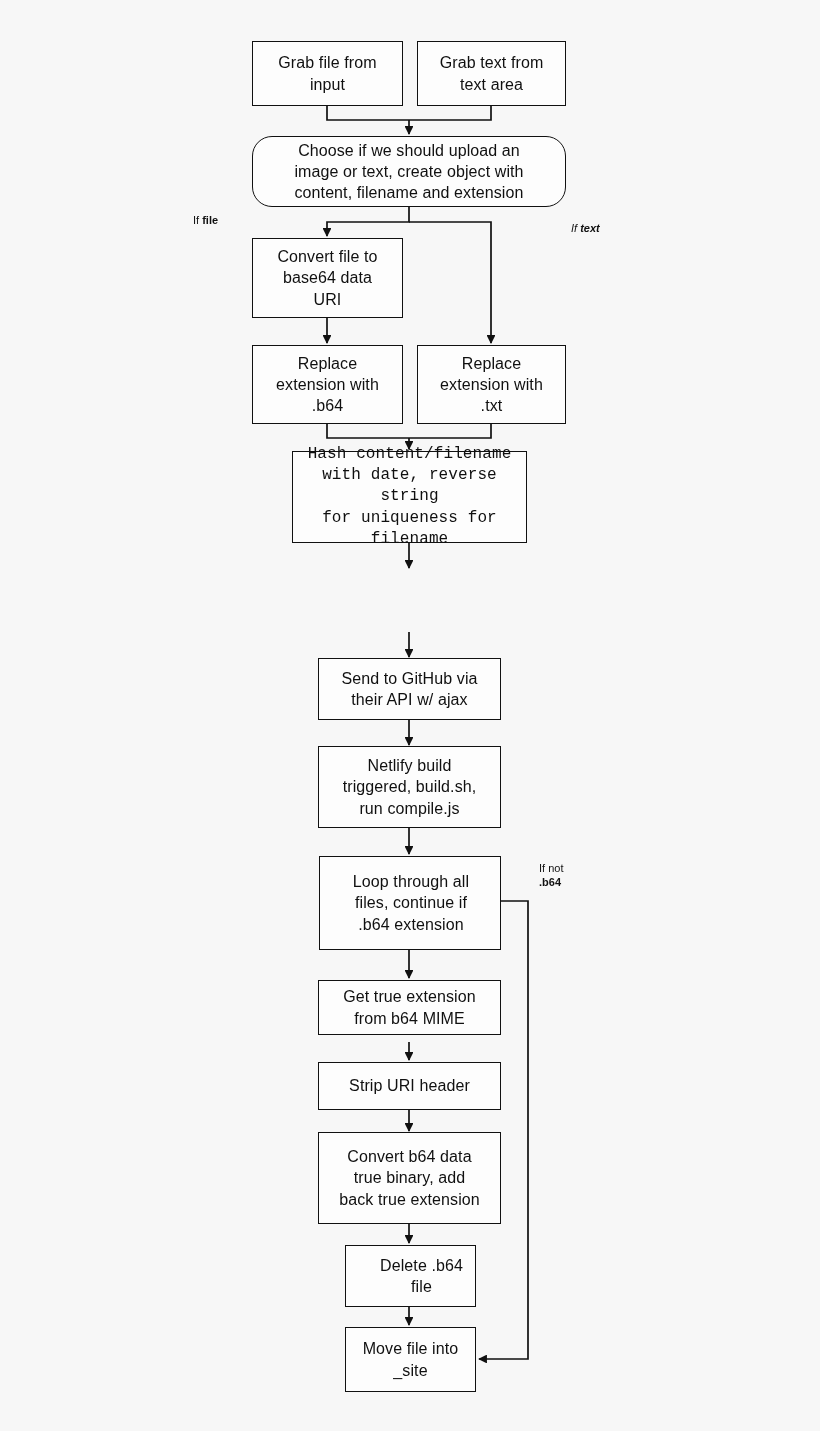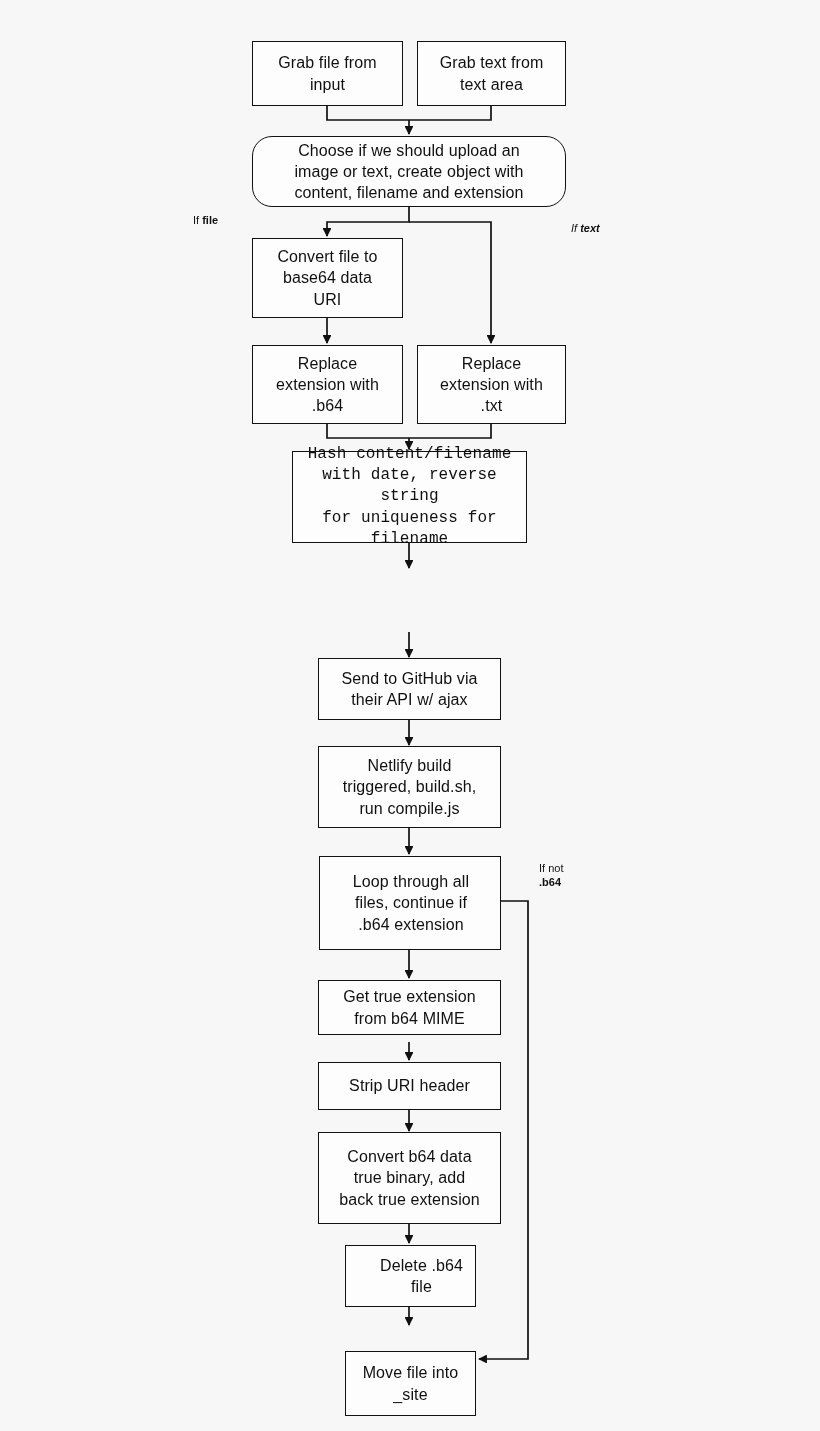--- a/index.html
+++ b/index.html
@@ -147,21 +147,21 @@
 
   <div class="node" style="left:318px; top:1062px; width:183px; height:48px;">Strip URI header</div>
 
   <div class="node" style="left:318px; top:1132px; width:183px; height:92px;">Convert b64 data
 true binary, add
 back true extension</div>
 
   <div class="node" style="left:345px; top:1245px; width:131px; height:62px;padding-left:28px;">Delete .b64
 file</div>
 
-  <div class="node" style="left:345px; top:1327px; width:131px; height:65px;margin-top:24px;">Move file into
+  <div class="node" style="left:345px; top:1327px; width:131px; height:65px;">Move file into
 _site</div>
 
   <div class="branch-label align-left" style="left:193px; top:213px;"><span>If </span><span class="lbl-strong">file</span></div>
 
   <div class="branch-label align-left" style="left:571px; top:221px;font-style:italic;"><span>If </span><span class="lbl-strong">text</span></div>
 
   <div class="branch-label align-left" style="left:539px; top:861px;"><span>If not</span><br><span class="lbl-strong">.b64</span></div>
 
 </div>
 

